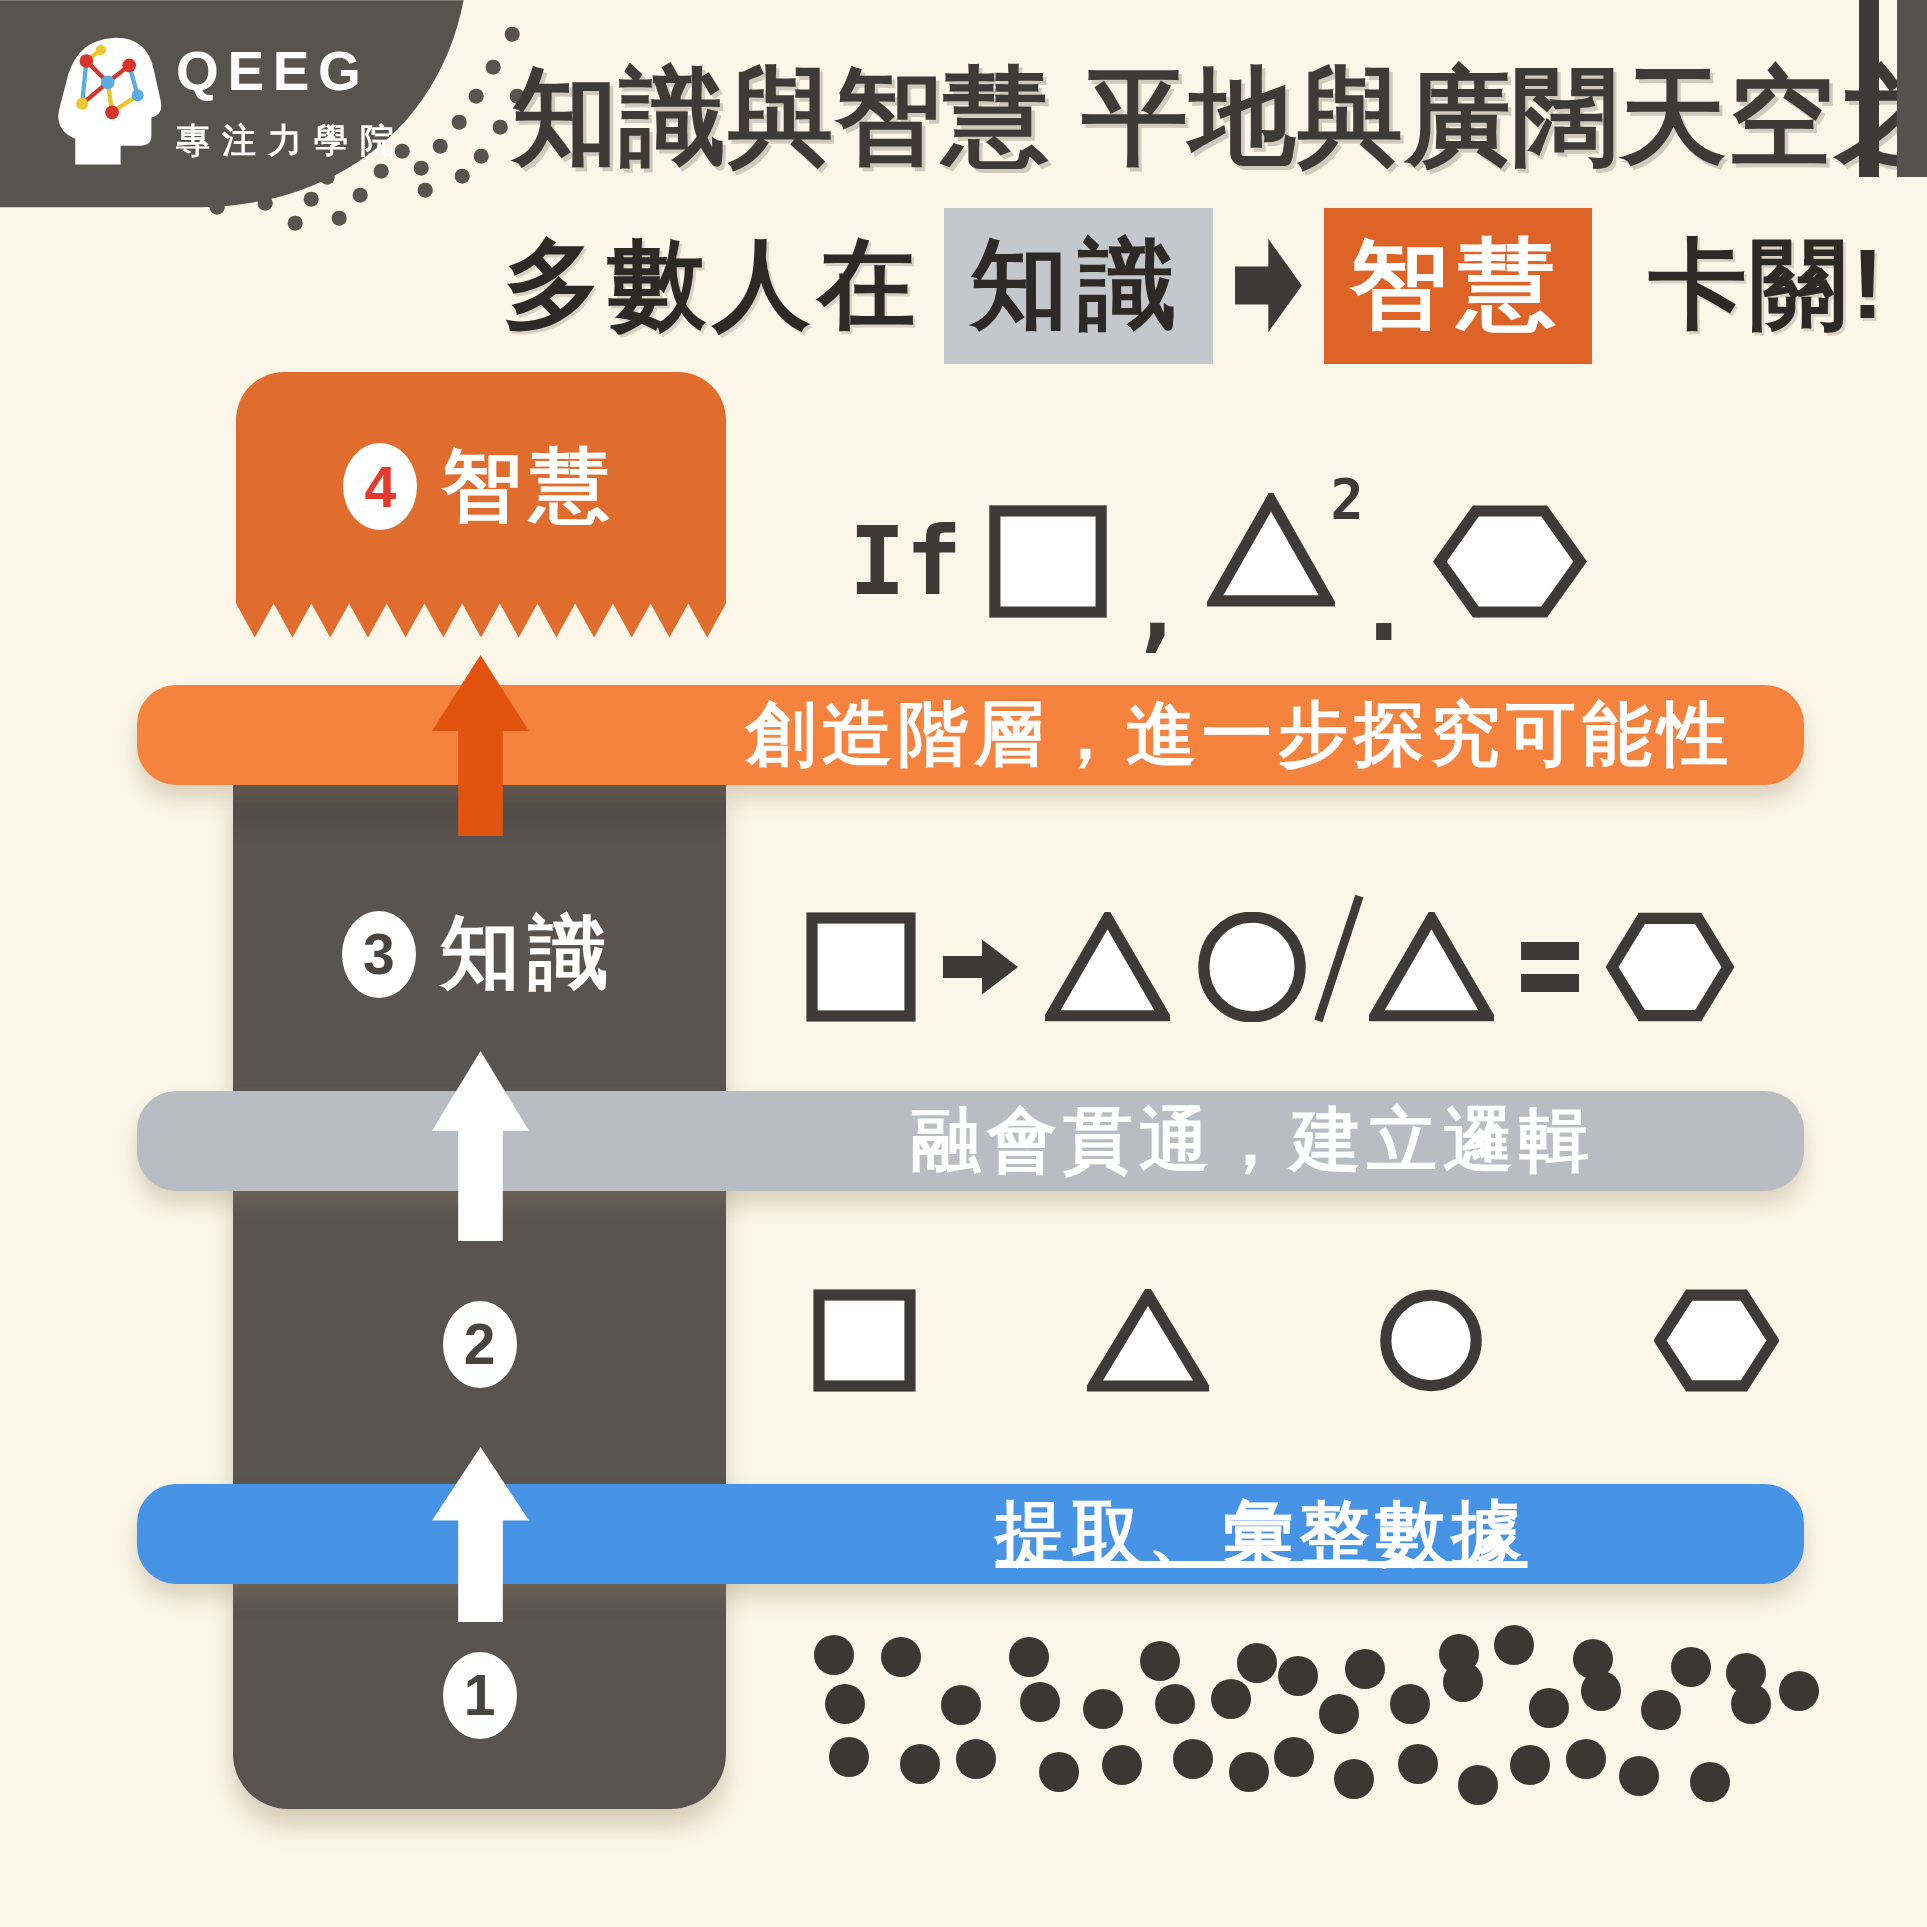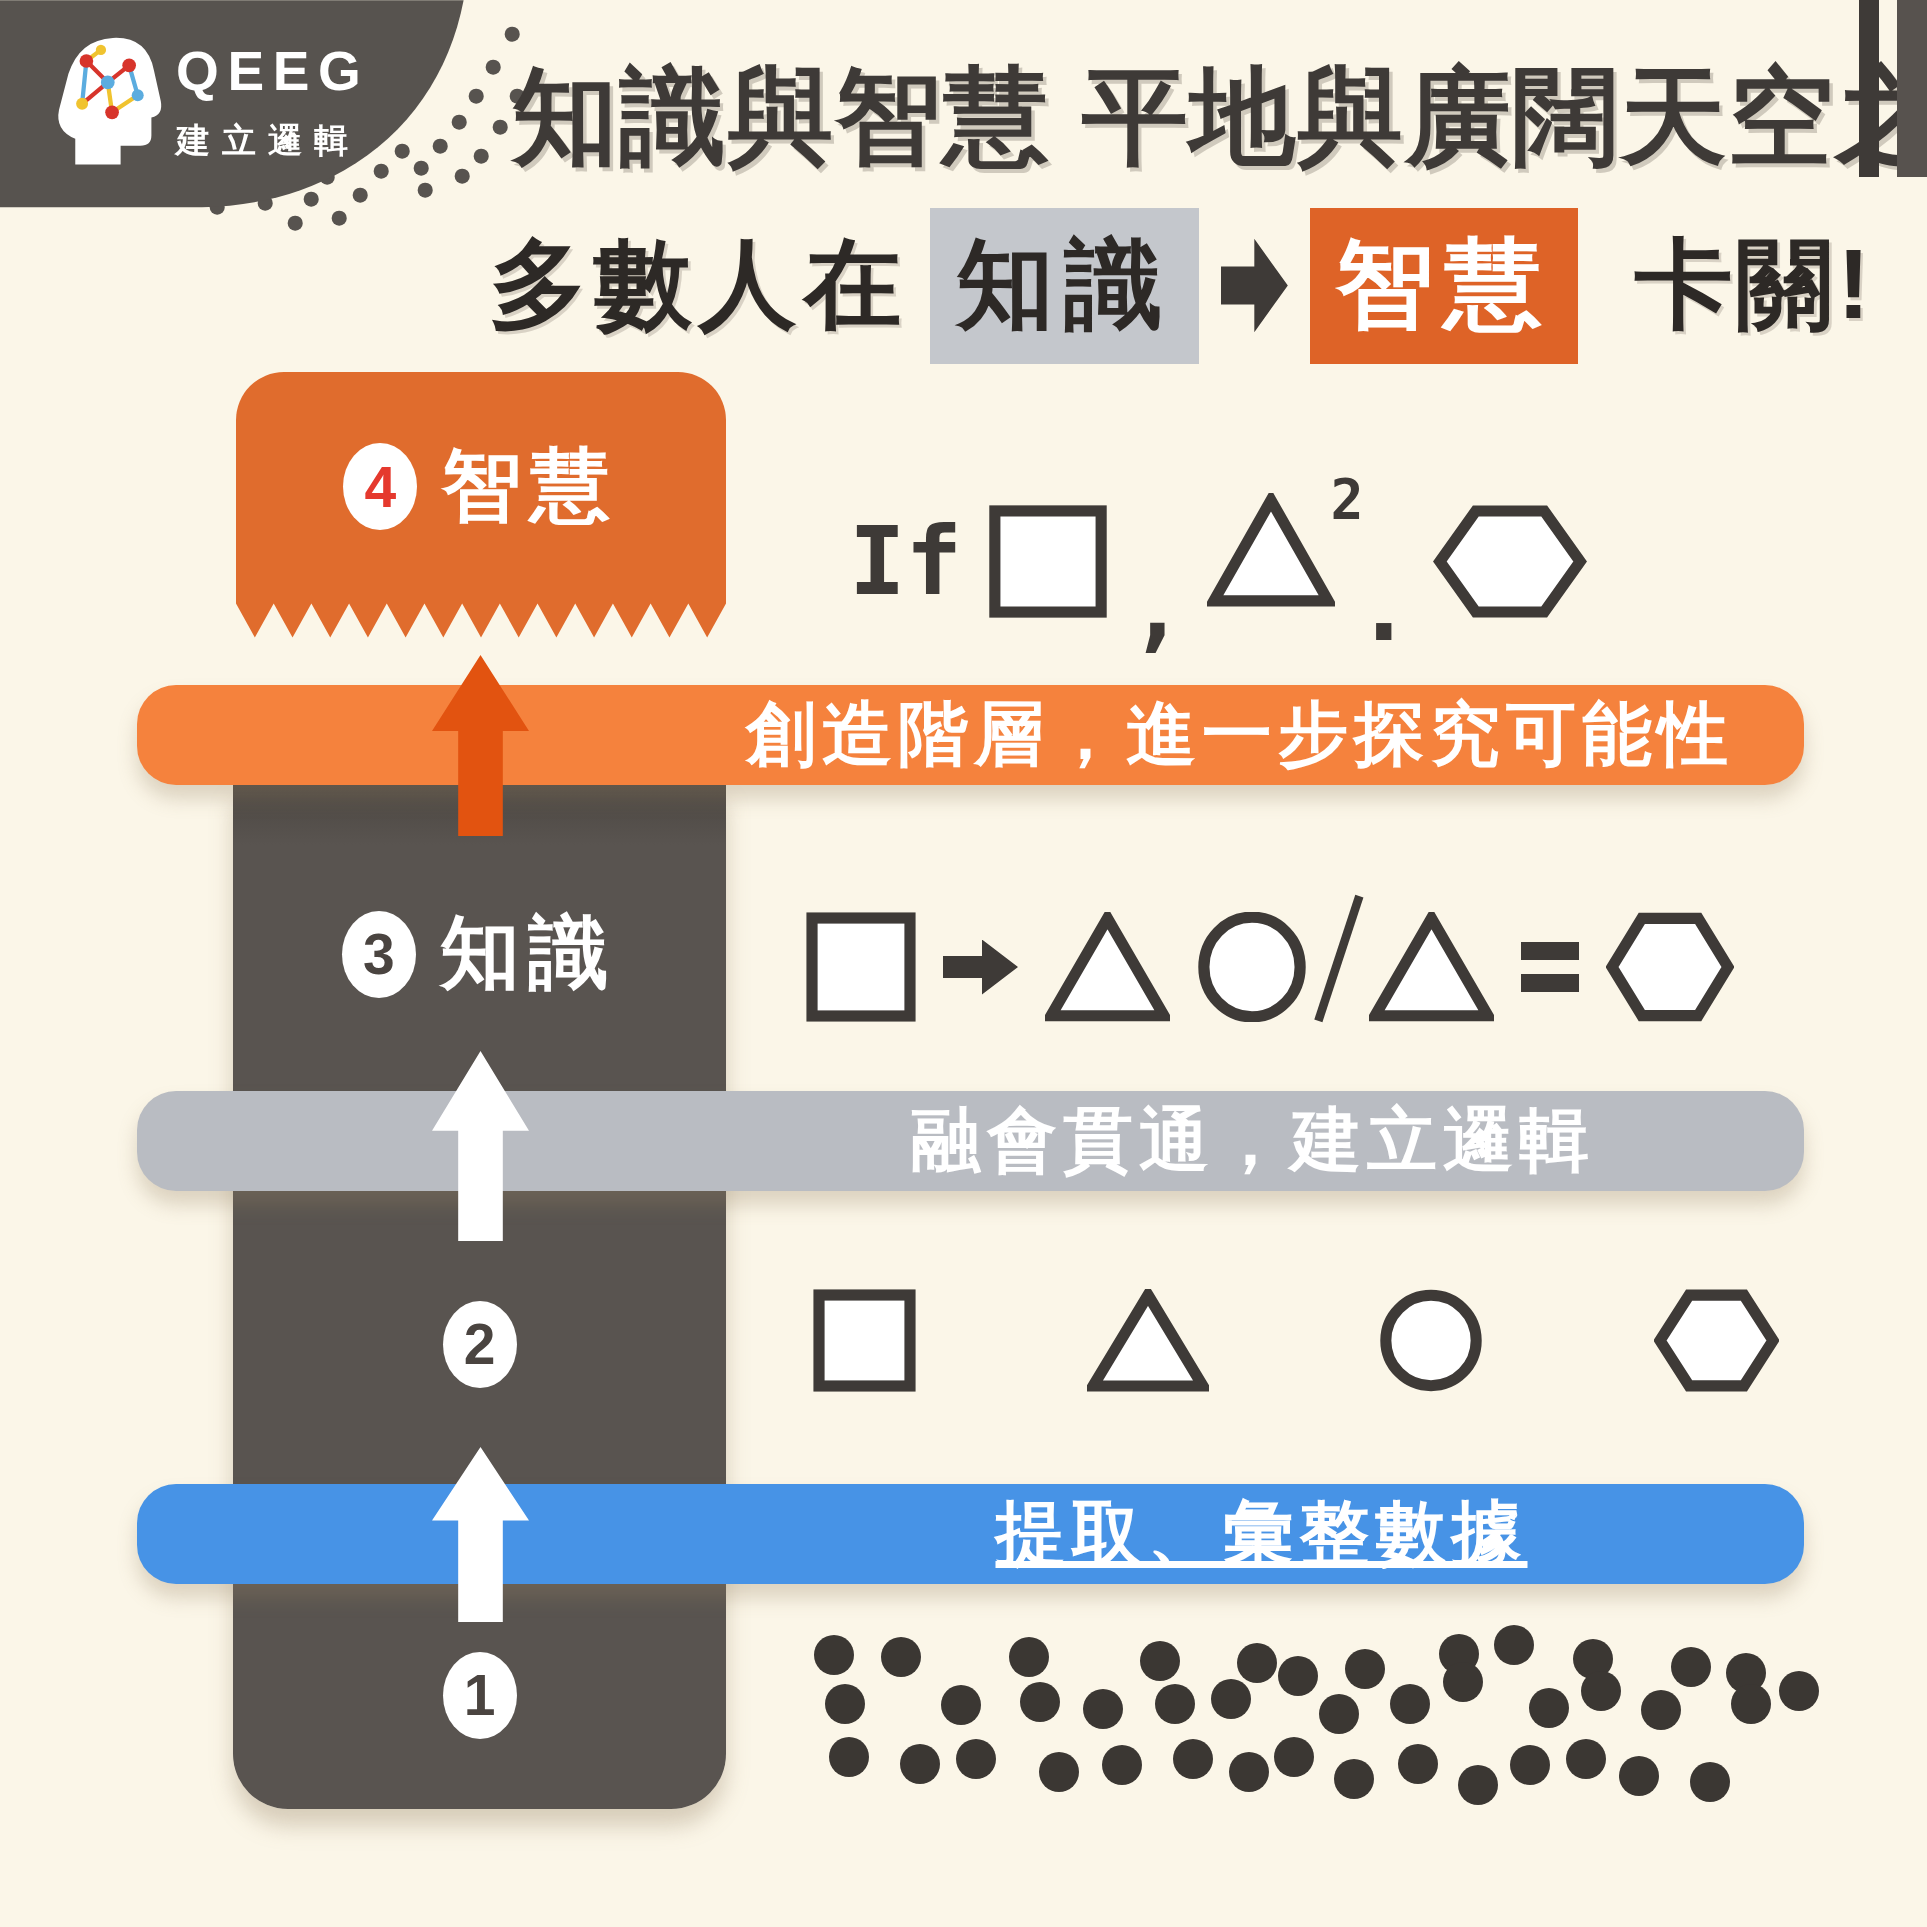--- a/index.html
+++ b/index.html
@@ -23,21 +23,21 @@
   .deco-dots{position:absolute;left:0;top:0;width:100%;height:100%;pointer-events:none;}
   .deco-dots .dot{position:absolute;width:14.6px;height:14.6px;border-radius:50%;background:var(--logo-bg);transform:translate(-50%,-50%);}
   .page-title{position:absolute;left:512px;top:46px;width:1327px;color:var(--ink);
     font-size:106px;font-weight:bold;letter-spacing:1.7px;white-space:nowrap;
     text-shadow:3.4px 4.3px 0 rgba(130,120,108,.35);}
   .vbar{position:absolute;top:0;height:177px;}
   .vbar-1{left:1859px;width:19.7px;background:#3e3a37;}
   .vbar-2{left:1897px;width:30px;background:#57524e;}
 
   
-  .subtitle{position:absolute;left:489px;top:204px;height:163px;display:flex;align-items:center;gap:22px;
+  .subtitle{position:absolute;left:503px;top:204px;height:163px;display:flex;align-items:center;gap:22px;
     font-size:98px;font-weight:bold;color:var(--ink-dark);text-shadow:2.6px 3.4px 0 rgba(130,120,108,.28);}
   .chip{height:156px;display:flex;align-items:center;padding:0 26px;letter-spacing:10.3px;text-shadow:none;}
   .chip-gray{background:var(--gray-chip);color:var(--ink-dark);}
   .chip-orange{background:var(--orange-chip);color:#fff;}
   .subtitle-arrow{width:67px;height:106px;background:var(--ink);
     clip-path:polygon(0 32%,50% 32%,50% 6%,100% 50%,50% 94%,50% 68%,0 68%);}
   .subtitle-prefix{letter-spacing:6.8px;}
   .subtitle-suffix{letter-spacing:3.4px;margin-left:34px;}
 
   
@@ -145,21 +145,21 @@
           <circle cx="151" cy="76" r="8" fill="var(--logo-red)"></circle>
           <circle cx="131" cy="131" r="8" fill="var(--logo-red)"></circle>
           <circle cx="126" cy="96" r="8" fill="var(--logo-blue)"></circle>
           <circle cx="161" cy="111" r="7" fill="var(--logo-blue)"></circle>
           <circle cx="96" cy="121" r="7" fill="var(--logo-yellow)"></circle>
           <circle cx="118" cy="58" r="6" fill="var(--logo-yellow)"></circle>
         </g>
       </g>
     </svg>
     <div class="logo-brand">QEEG</div>
-    <div class="logo-tagline">建立邏輯</div>
+    <div class="logo-tagline">專注力學院</div>
   </div>
 
   <div class="page-title">知識與智慧 平地與廣闊天空之差</div>
   <div class="vbar vbar-1"></div>
   <div class="vbar vbar-2"></div>
 
   <div class="subtitle">
     <span class="subtitle-prefix">多數人在</span>
     <span class="chip chip-gray">知識</span>
     <span class="subtitle-arrow"></span>

